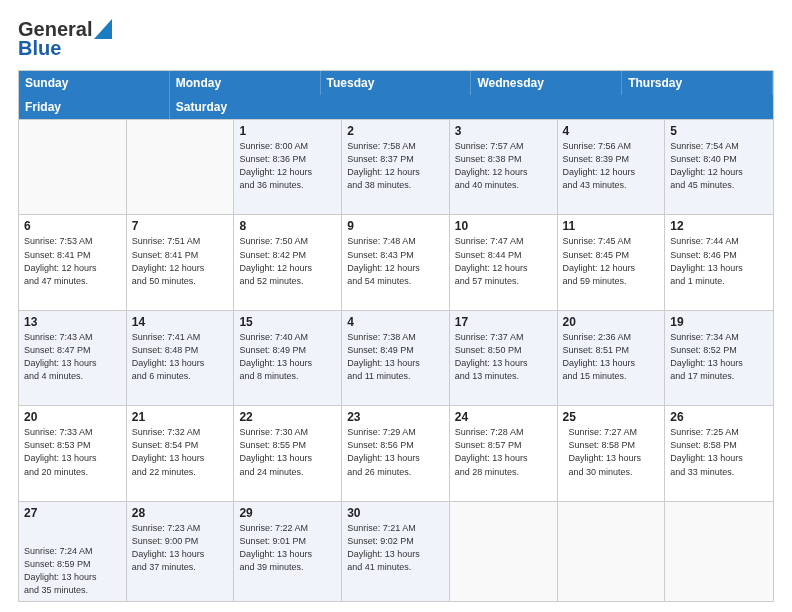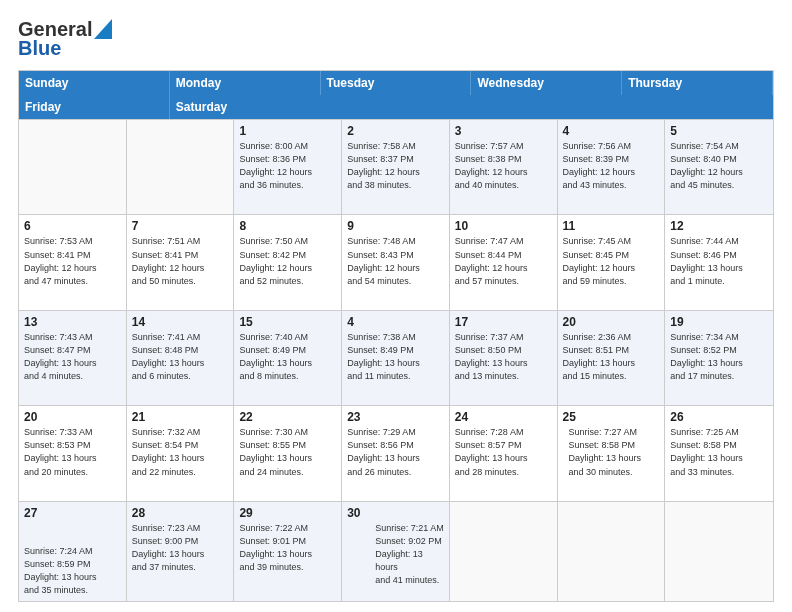--- a/index.html
+++ b/index.html
@@ -336,21 +336,21 @@
           </div>
           <div class="cal-cell alt-row">
             <div class="day-num">29</div>
             <div class="day-info" style="white-space: pre-line;">Sunrise: 7:22 AM
 Sunset: 9:01 PM
 Daylight: 13 hours
 and 39 minutes.</div>
           </div>
           <div class="cal-cell alt-row">
             <div class="day-num">30</div>
-            <div class="day-info" style="white-space: pre-line; margin-left: 28px;">Sunrise: 7:21 AM
+            <div class="day-info" style="white-space: pre-line;">Sunrise: 7:21 AM
 Sunset: 9:02 PM
 Daylight: 13 hours
 and 41 minutes.</div>
           </div>
           <div class="cal-cell empty"></div>
           <div class="cal-cell empty"></div>
           <div class="cal-cell empty"></div>
         </div>
       </div>
   </div>

